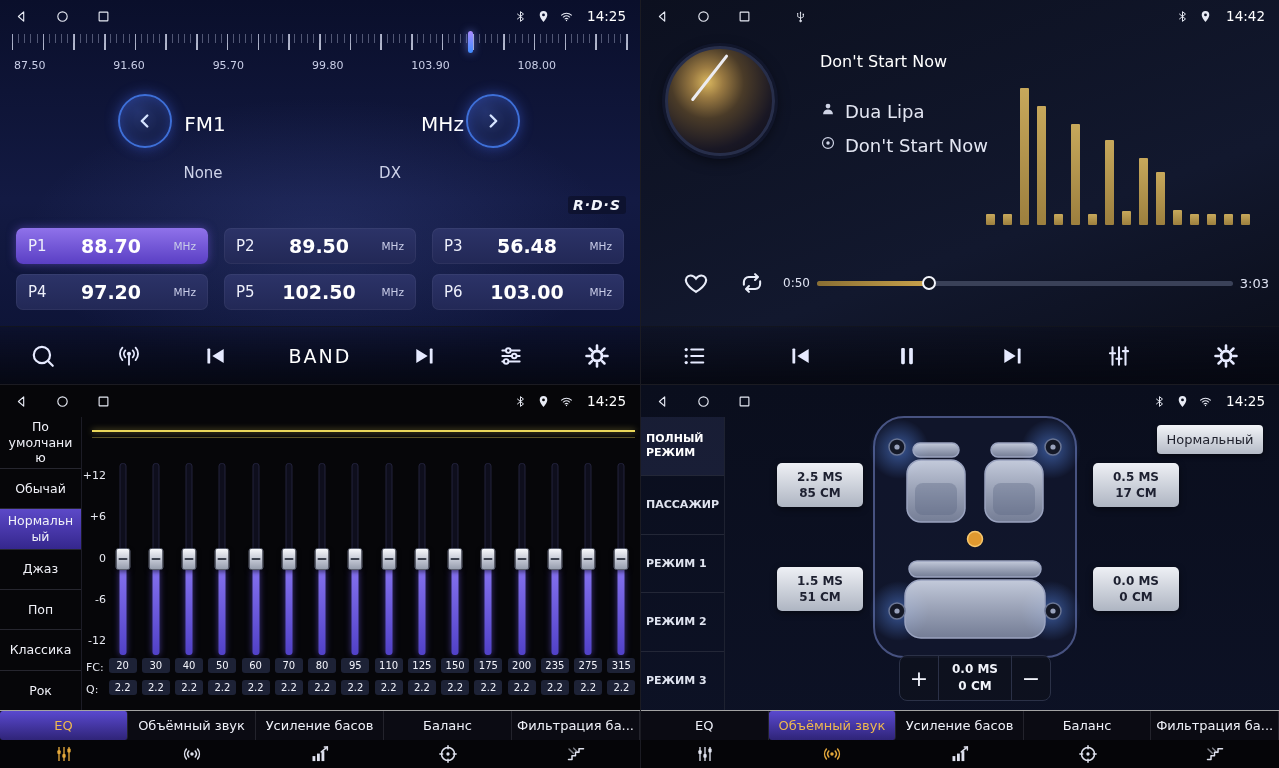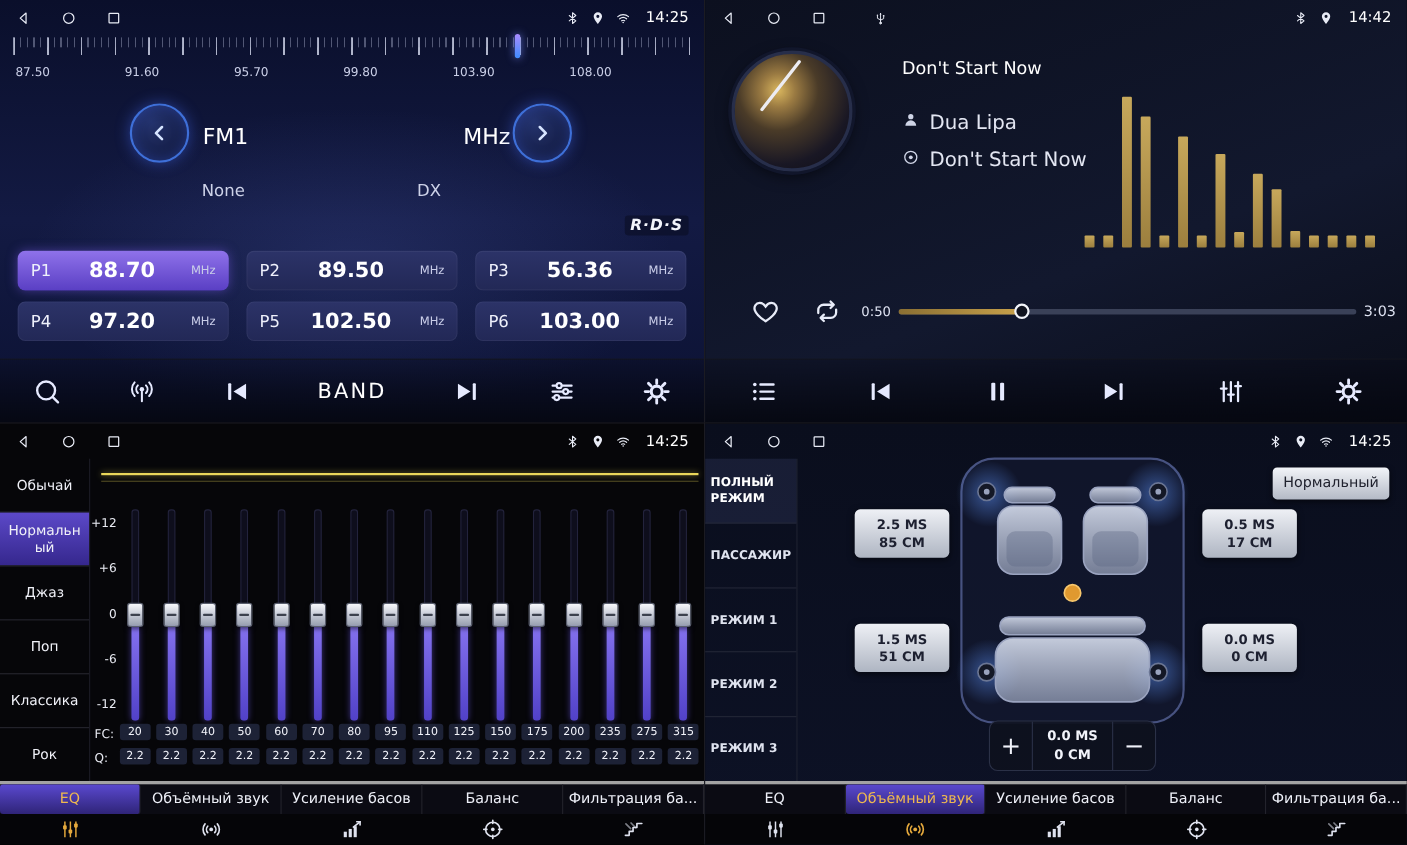--- a/index.html
+++ b/index.html
@@ -84,21 +84,21 @@
 .sl-knob{position:absolute;left:50%;transform:translateX(-50%);width:15px;height:22px;border-radius:3px;background:linear-gradient(180deg,#f7f8fb,#c6cad6 50%,#979eae);border:1px solid #5a5f6e;box-shadow:0 2px 4px rgba(0,0,0,.5)}
 .sl-knob::after{content:"";position:absolute;left:2px;right:2px;top:50%;height:2px;margin-top:-1px;background:#3c414e;border-radius:1px}
 .fc-row,.q-row{position:absolute;left:0;right:0;height:18px}
 .fc-row{top:273px}
 .q-row{top:295px}
 .row-label{position:absolute;left:86px;top:3px;font-size:11px;color:#e6e8f0}
 .val-strip{position:absolute;left:106px;width:532px;display:flex}
 .val-cell{flex:1;display:flex;justify-content:center}
 .val-box{width:28px;background:#1d2236;border-radius:3px;font-size:10px;color:#f2f3fa;text-align:center;padding:2px 0}
 
-.tabbar{position:absolute;left:0;right:0;bottom:28px;height:30px;display:flex;background:#0b0b13;border-top:3px solid #a3a3a3}
+.tabbar{position:absolute;left:0;right:0;bottom:28px;height:30px;display:flex;background:#0b0b13;border-top:1px solid #a3a3a3}
 .tab{flex:1;display:flex;align-items:center;justify-content:center;font-size:13px;color:#eef0f8;border-right:1px solid #23232c;white-space:nowrap;overflow:hidden;cursor:pointer}
 .tab.selected{background:linear-gradient(180deg,#5a49cf,#2f2478);color:#efb94f;border-radius:3px}
 .iconbar{position:absolute;left:0;right:0;bottom:0;height:28px;display:flex;background:#050508}
 .tabicon-cell{flex:1;display:flex;align-items:center;justify-content:center;color:#dfe2ee;cursor:pointer}
 .tabicon-cell.selected{color:#e5a93c}
 .tab-ic svg{width:20px;height:20px}
 
 .mode-list{position:absolute;left:0;top:32px;width:84px;height:294px;display:flex;flex-direction:column;border-right:1px solid #1e2231}
 .mode-item{flex:1;display:flex;align-items:center;padding:2px 5px;font-size:11px;font-weight:bold;color:#dfe3ef;border-bottom:1px solid #232737;line-height:1.25;cursor:pointer}
 .mode-item.selected{color:#fff;background:rgba(90,100,160,.18)}
@@ -197,21 +197,21 @@
           <span class="p-freq">88.70</span>
           <span class="p-unit">MHz</span>
         </div>
         <div class="preset">
           <span class="p-label">P2</span>
           <span class="p-freq">89.50</span>
           <span class="p-unit">MHz</span>
         </div>
         <div class="preset">
           <span class="p-label">P3</span>
-          <span class="p-freq">56.36</span>
+          <span class="p-freq">56.48</span>
           <span class="p-unit">MHz</span>
         </div>
         <div class="preset">
           <span class="p-label">P4</span>
           <span class="p-freq">97.20</span>
           <span class="p-unit">MHz</span>
         </div>
         <div class="preset">
           <span class="p-label">P5</span>
           <span class="p-freq">102.50</span>
@@ -448,20 +448,21 @@
               <path d="M3 9.5a13.5 13.5 0 0 1 18 0"></path>
               <path d="M6.2 13a9 9 0 0 1 11.6 0"></path>
               <path d="M9.4 16.4a4.6 4.6 0 0 1 5.2 0"></path>
               <circle cx="12" cy="19.3" r="1.3" fill="currentColor" stroke="none"></circle>
             </svg>
           </span>
           <span class="sb-time">14:25</span>
         </div>
       </div>
     <div class="eq-sidebar">
+        <div class="eq-preset">По умолчанию</div>
         <div class="eq-preset">Обычай</div>
         <div class="eq-preset selected">Нормальный</div>
         <div class="eq-preset">Джаз</div>
         <div class="eq-preset">Поп</div>
         <div class="eq-preset">Классика</div>
         <div class="eq-preset">Рок</div>
       </div>
     <div class="eq-curve"></div>
     <div class="eq-curve dim"></div>
     <div class="eq-scale">

